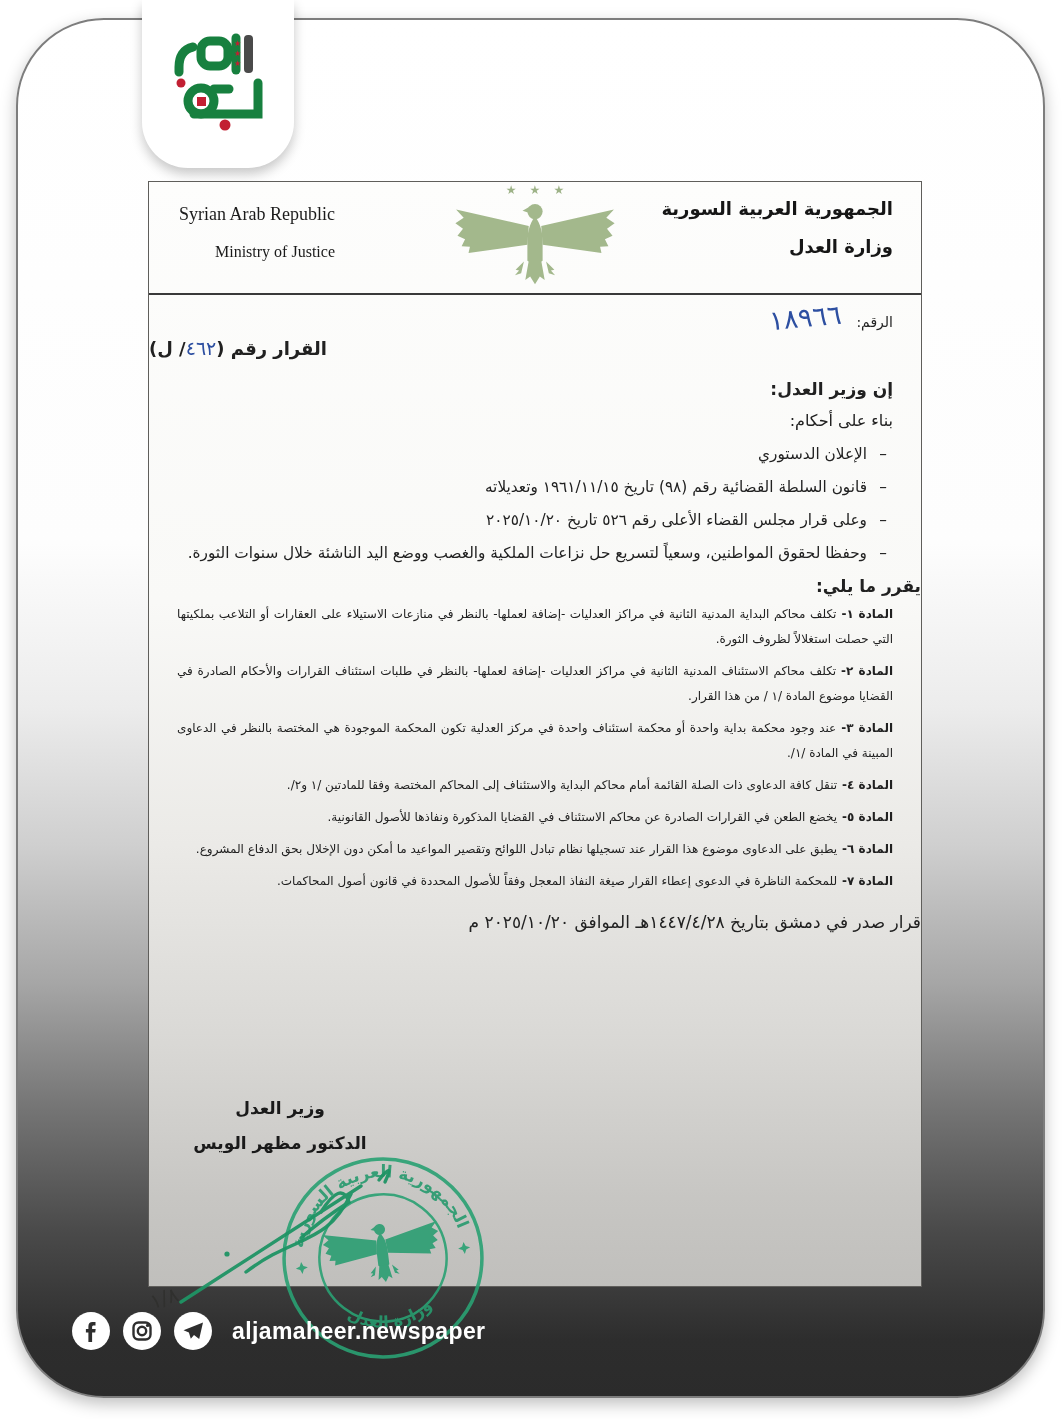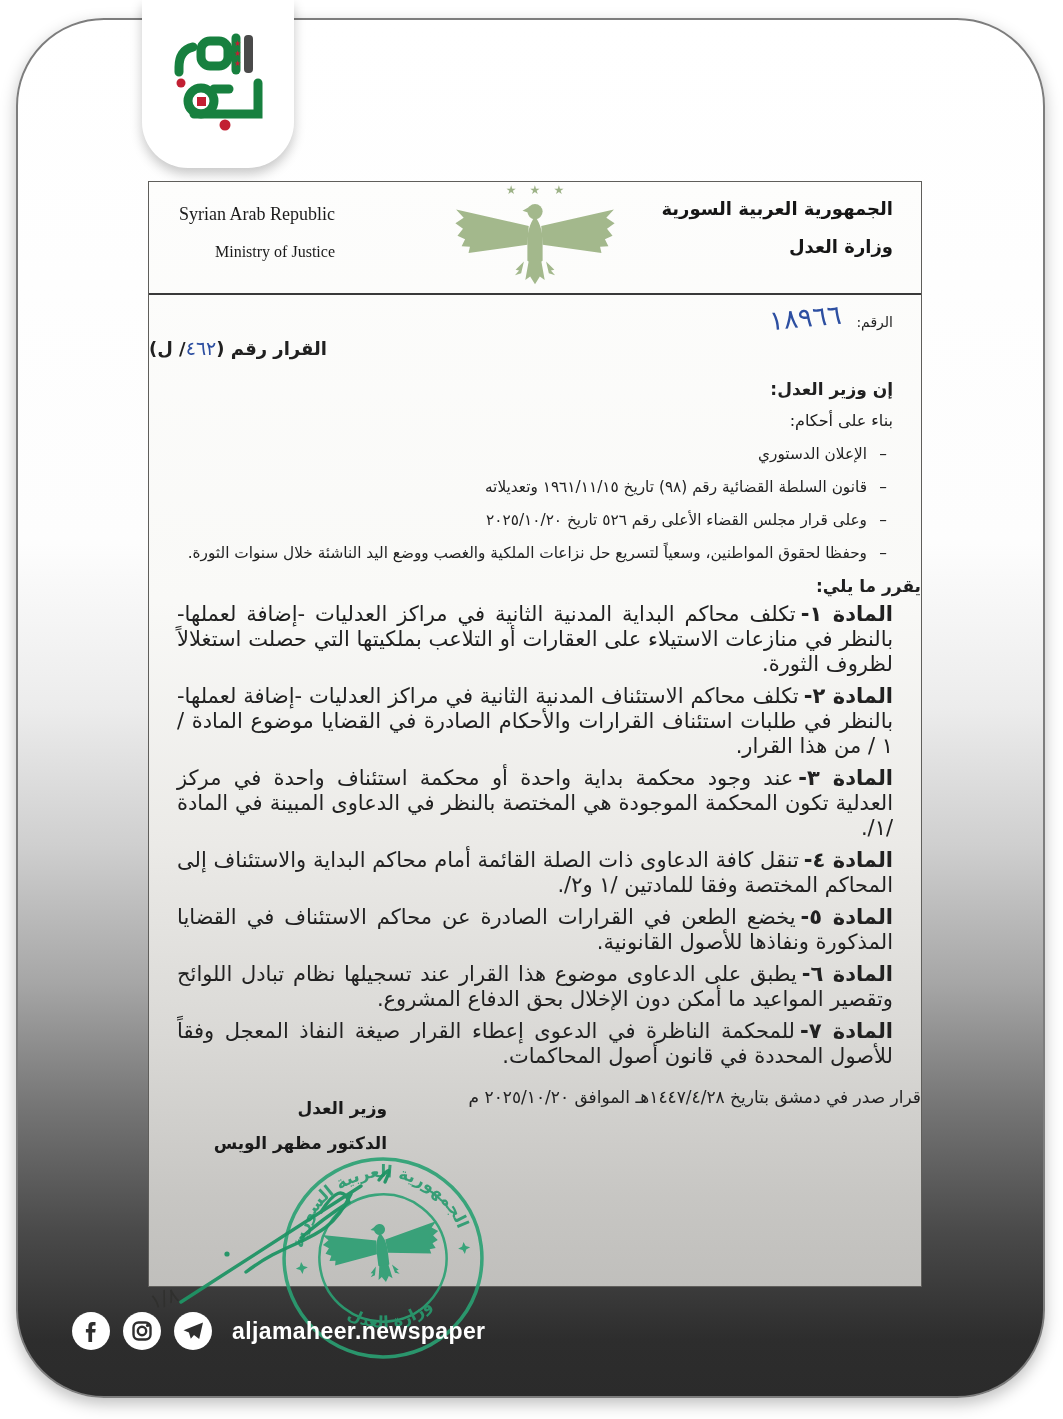--- a/index.html
+++ b/index.html
@@ -49,26 +49,26 @@
   .intro-2{font-size:16px;padding:0 28px;margin-top:12px;}
 
   ul.bullets{list-style:none;margin:12px 0 0 0;padding:0 54px 0 34px;}
   ul.bullets li{position:relative;font-size:15.3px;line-height:25px;margin-bottom:8px;
     text-align:justify;}
   ul.bullets li::before{content:"–";position:absolute;right:-20px;top:0;}
 
   .resolve{text-align:right;font-weight:700;font-size:17px;margin:10px 0 6px;}
 
   .articles{padding:0 28px;}
-  .article{font-size:21px;line-height:25px;text-align:justify;margin:0 0 7px 0;}
+  .article{font-size:12px;line-height:25px;text-align:justify;margin:0 0 7px 0;}
   .art-lbl{font-weight:700;margin-left:5px;}
 
   .issued{text-align:right;font-size:17px;margin-top:18px;}
 
-  .sig-block{position:absolute;left:24px;top:916px;width:214px;text-align:right;
+  .sig-block{position:absolute;left:24px;top:916px;width:214px;text-align:center;
     font-weight:700;color:#1a1a1a;}
   .sig-title{font-size:17px;margin-bottom:15px;}
   .sig-name{font-size:17px;}
 
   .stamp{position:absolute;left:128px;top:970px;width:212px;height:212px;
     transform:rotate(-7deg);opacity:.9;}
   .sig-strokes{position:absolute;left:12px;top:952px;width:330px;height:190px;
     pointer-events:none;}
 
   .page-marker{position:absolute;left:150px;top:1286px;font-size:20px;color:#2f2f2d;

